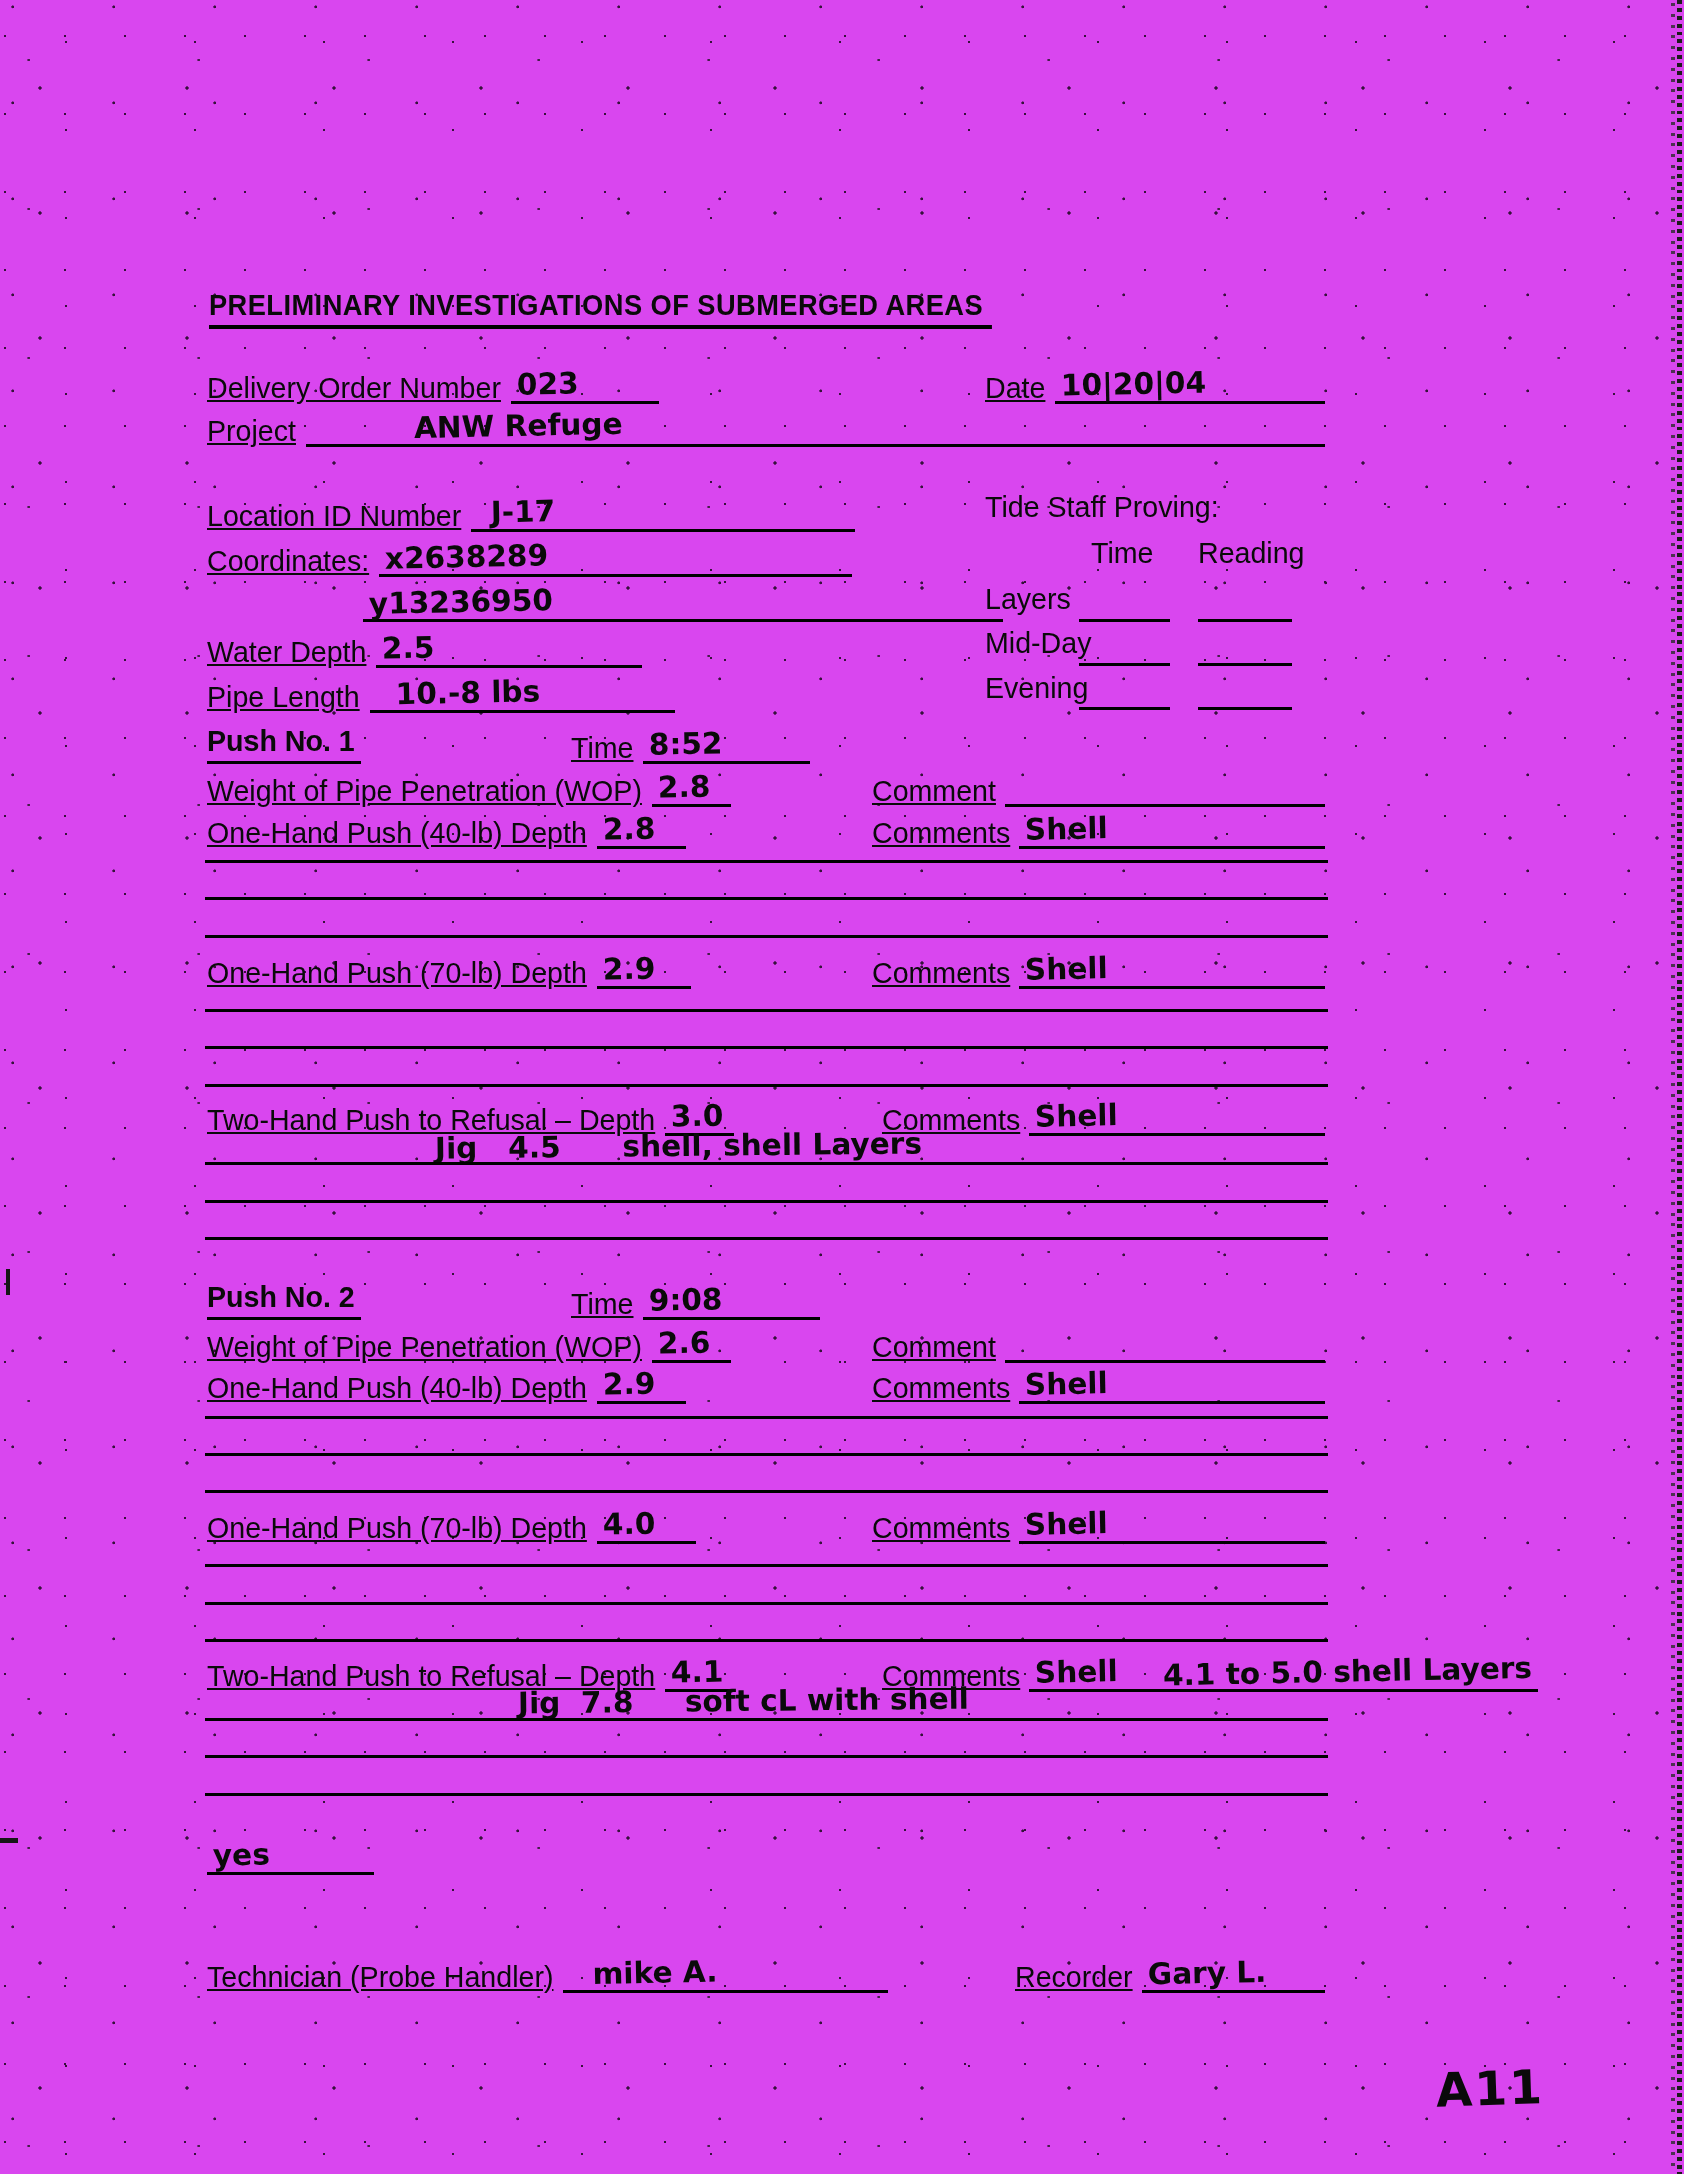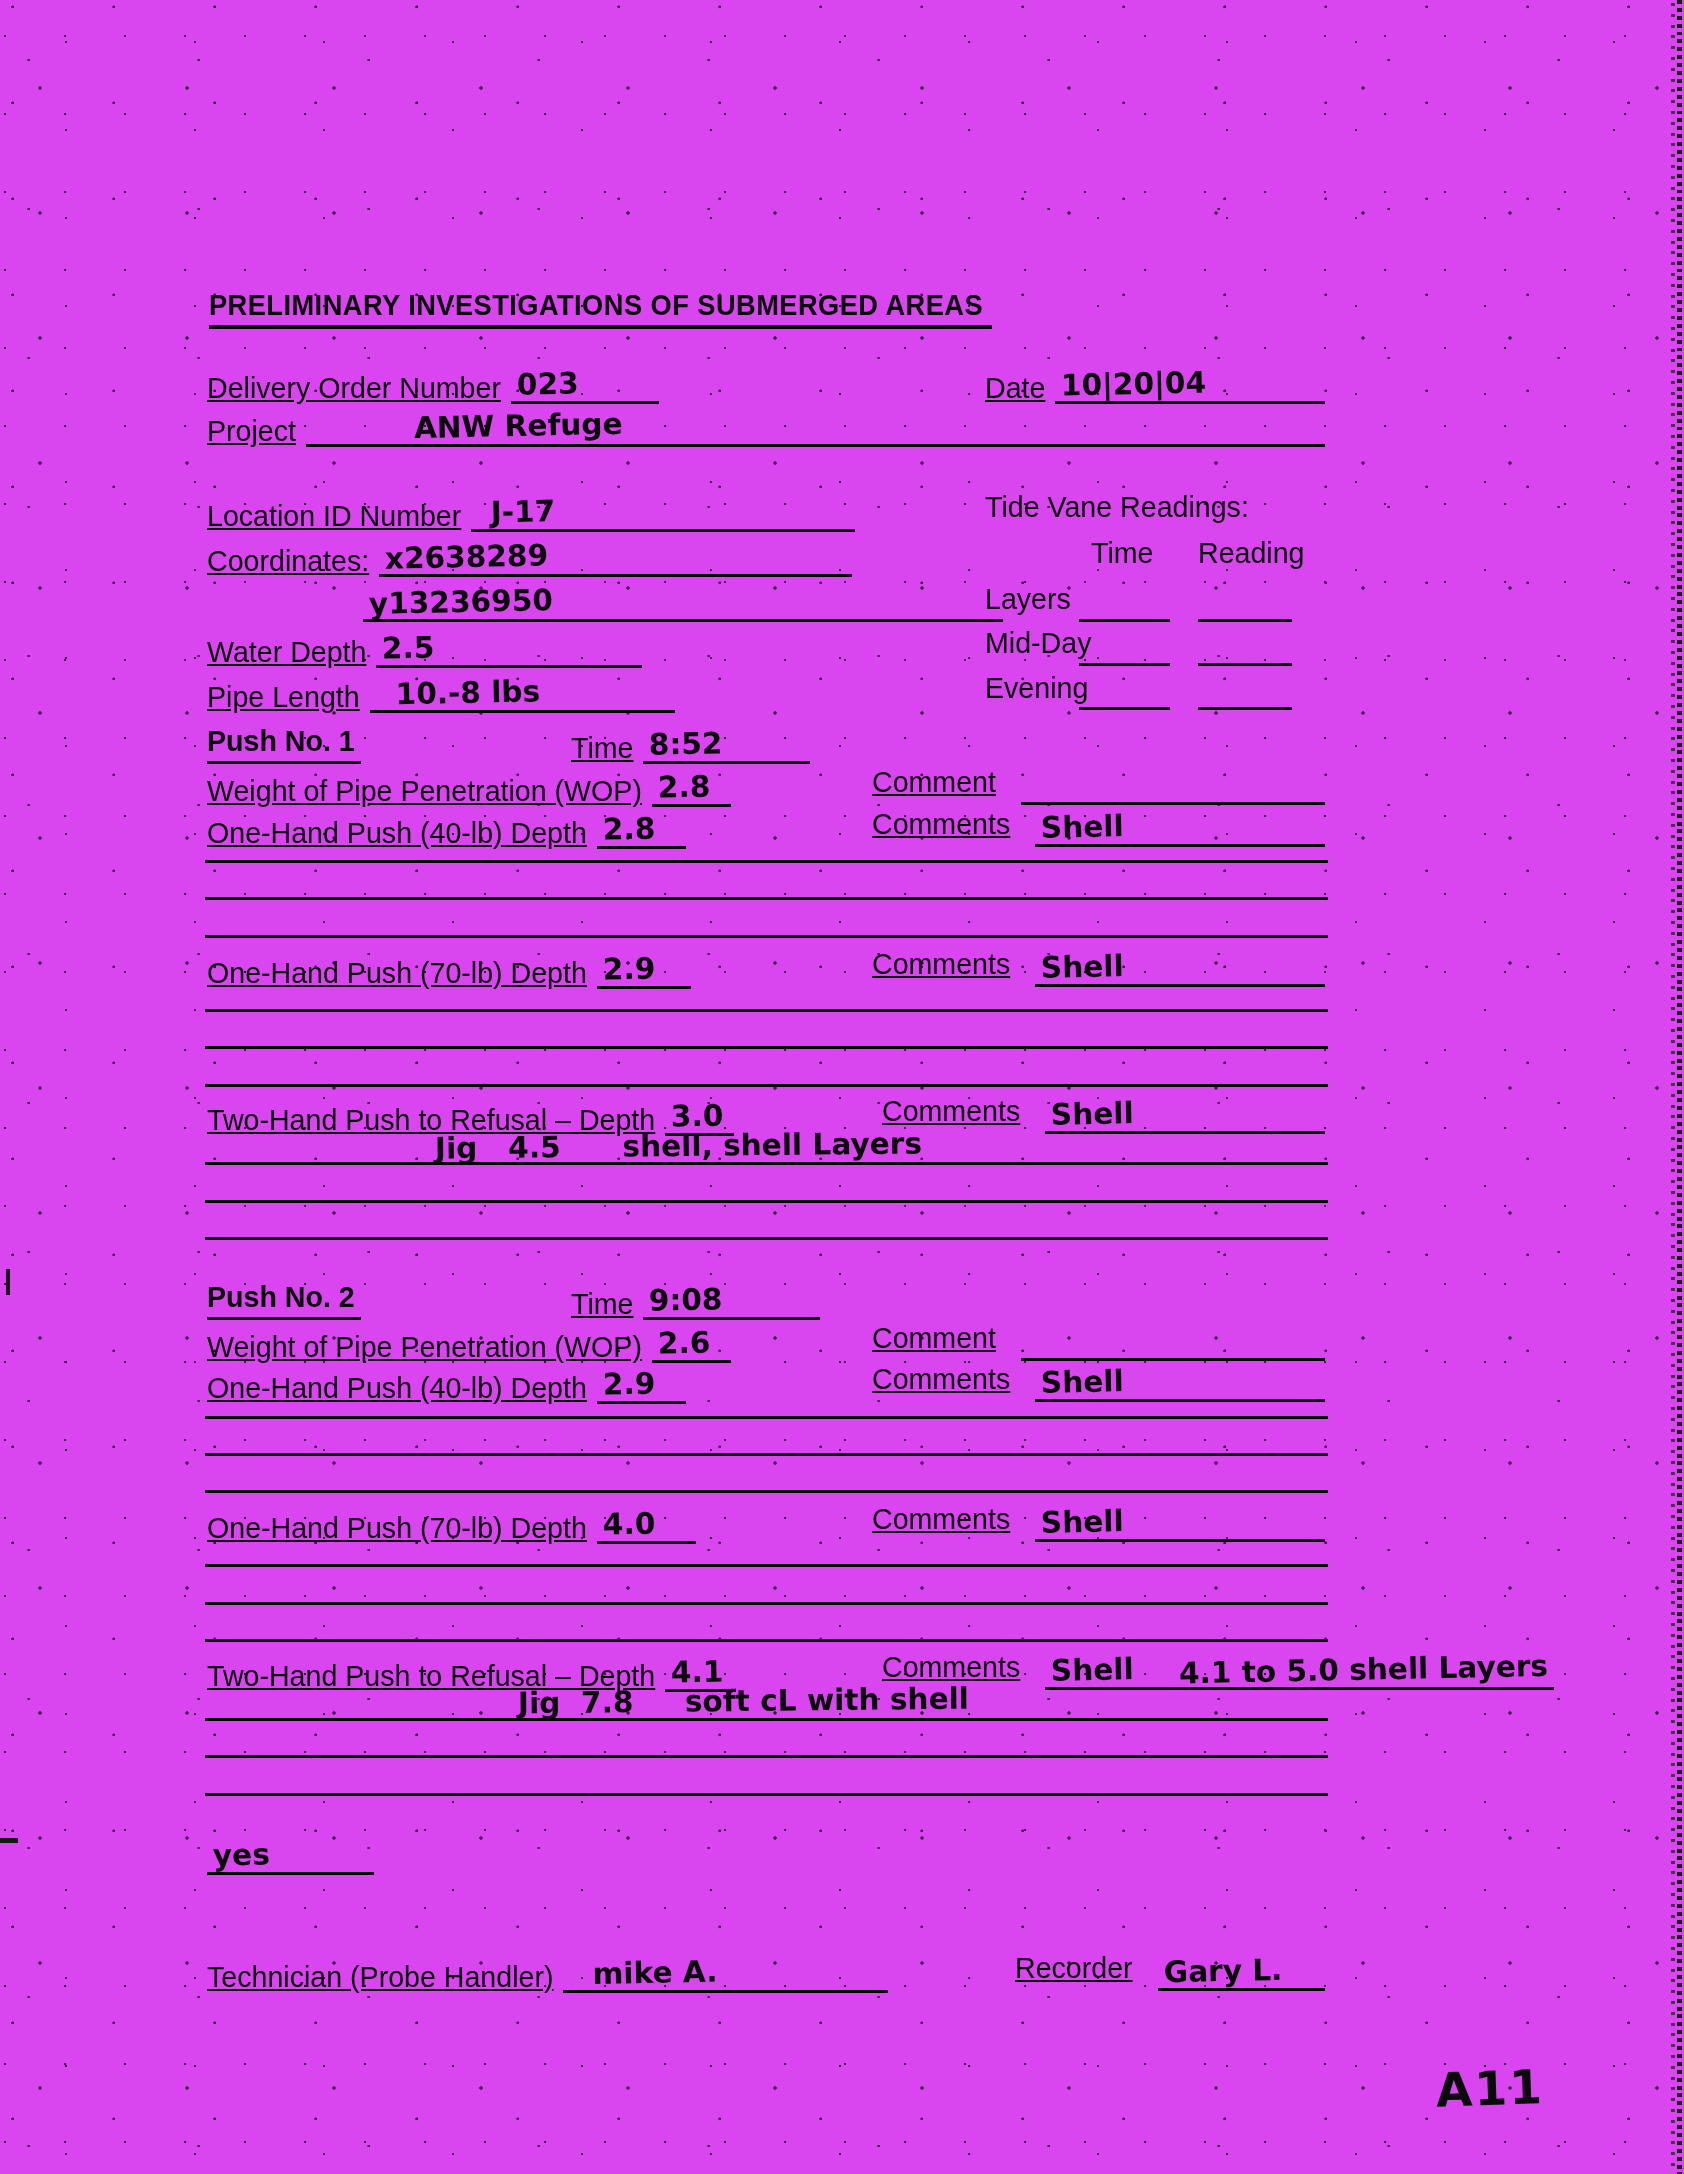--- a/index.html
+++ b/index.html
@@ -28,21 +28,21 @@
 
   .line{position:absolute;left:207px;width:1118px;display:flex;align-items:flex-end;
         column-gap:9.9px;height:41px;}
   .lbl{font-size:28.6px;line-height:1.12;white-space:nowrap;text-decoration:underline;}
   .u{display:inline-flex;align-items:flex-end;border-bottom:3px solid #000;
      height:39px;box-sizing:border-box;white-space:nowrap;overflow:visible;}
   .u.grow{flex:1 0 auto;}
   .hw{font-family:"DejaVu Sans",sans-serif;font-weight:700;font-size:29.6px;line-height:1.05;
       transform:rotate(-1.2deg);display:inline-block;padding:0 5.9px 1px;white-space:pre;}
   .cgroup{position:absolute;left:665px;right:0;bottom:0;display:flex;
-          column-gap:25px;height:41px;}
+          align-items:flex-end;column-gap:9px;height:41px;}
   .tgroup{position:absolute;left:364px;bottom:0;display:flex;
           align-items:flex-end;column-gap:9.9px;height:41px;}
   .pushtitle{font-size:28.6px;font-weight:700;border-bottom:3.9px solid #000;
              padding:0 5.9px 3px 0;white-space:nowrap;}
   .spacer{display:inline-block;height:1px;}
 
   .rule{position:absolute;left:205px;width:1123px;height:0;border-top:3.9px solid #000;}
   .bar{position:absolute;height:0;border-top:3px solid #000;}
   .abslbl{position:absolute;font-size:28.6px;white-space:nowrap;}
   .note{position:absolute;font-family:"DejaVu Sans",sans-serif;font-weight:700;
@@ -105,21 +105,21 @@
         <span class="hw">2.5</span>
       </span>
   </div>
   <div class="line" style="top:672px">
     <span class="lbl">Pipe Length</span>
     <span class="u" style="width:305px">
         <span class="hw" style="padding-left:25.6px">10.-8 lbs</span>
       </span>
   </div>
 
-  <div class="abslbl" style="left:985px;top:491px">Tide Vane Readings:</div>
+  <div class="abslbl" style="left:985px;top:491px">Tide Staff Proving:</div>
   <div class="abslbl" style="left:1091px;top:537px">Time</div>
   <div class="abslbl" style="left:1198px;top:537px">Reading</div>
 
   <div class="abslbl" style="left:985px;top:583px">Layers</div>
   <div class="bar" style="left:1079px;top:619px;width:91px"></div>
   <div class="bar" style="left:1198px;top:619px;width:94px"></div>
 
   <div class="abslbl" style="left:985px;top:627px">Mid-Day</div>
   <div class="bar" style="left:1079px;top:663px;width:91px"></div>
   <div class="bar" style="left:1198px;top:663px;width:94px"></div>

